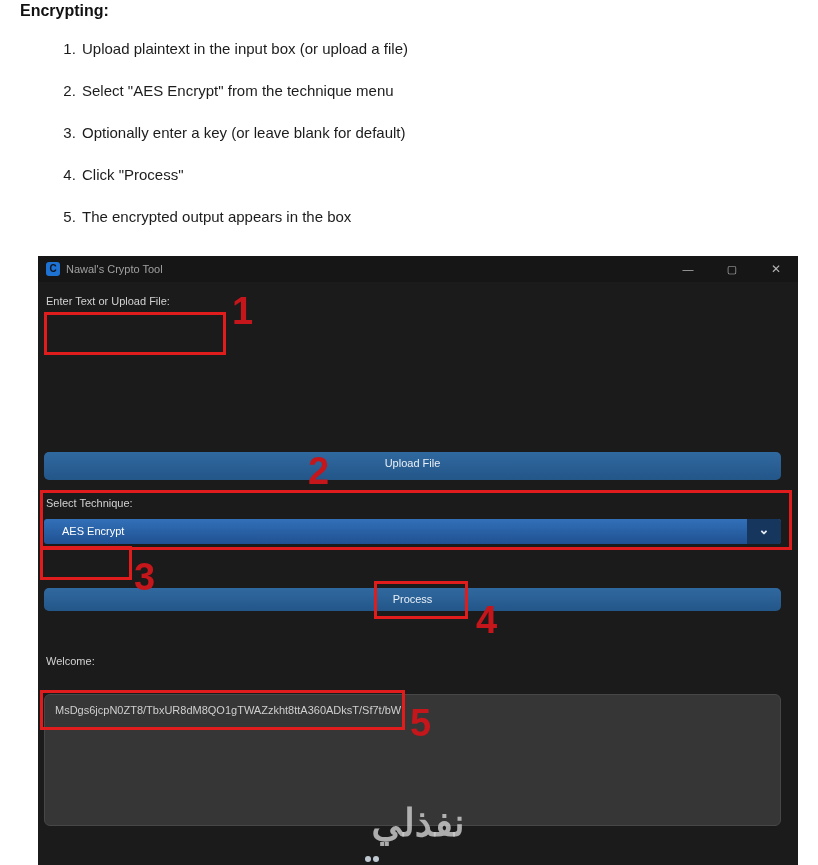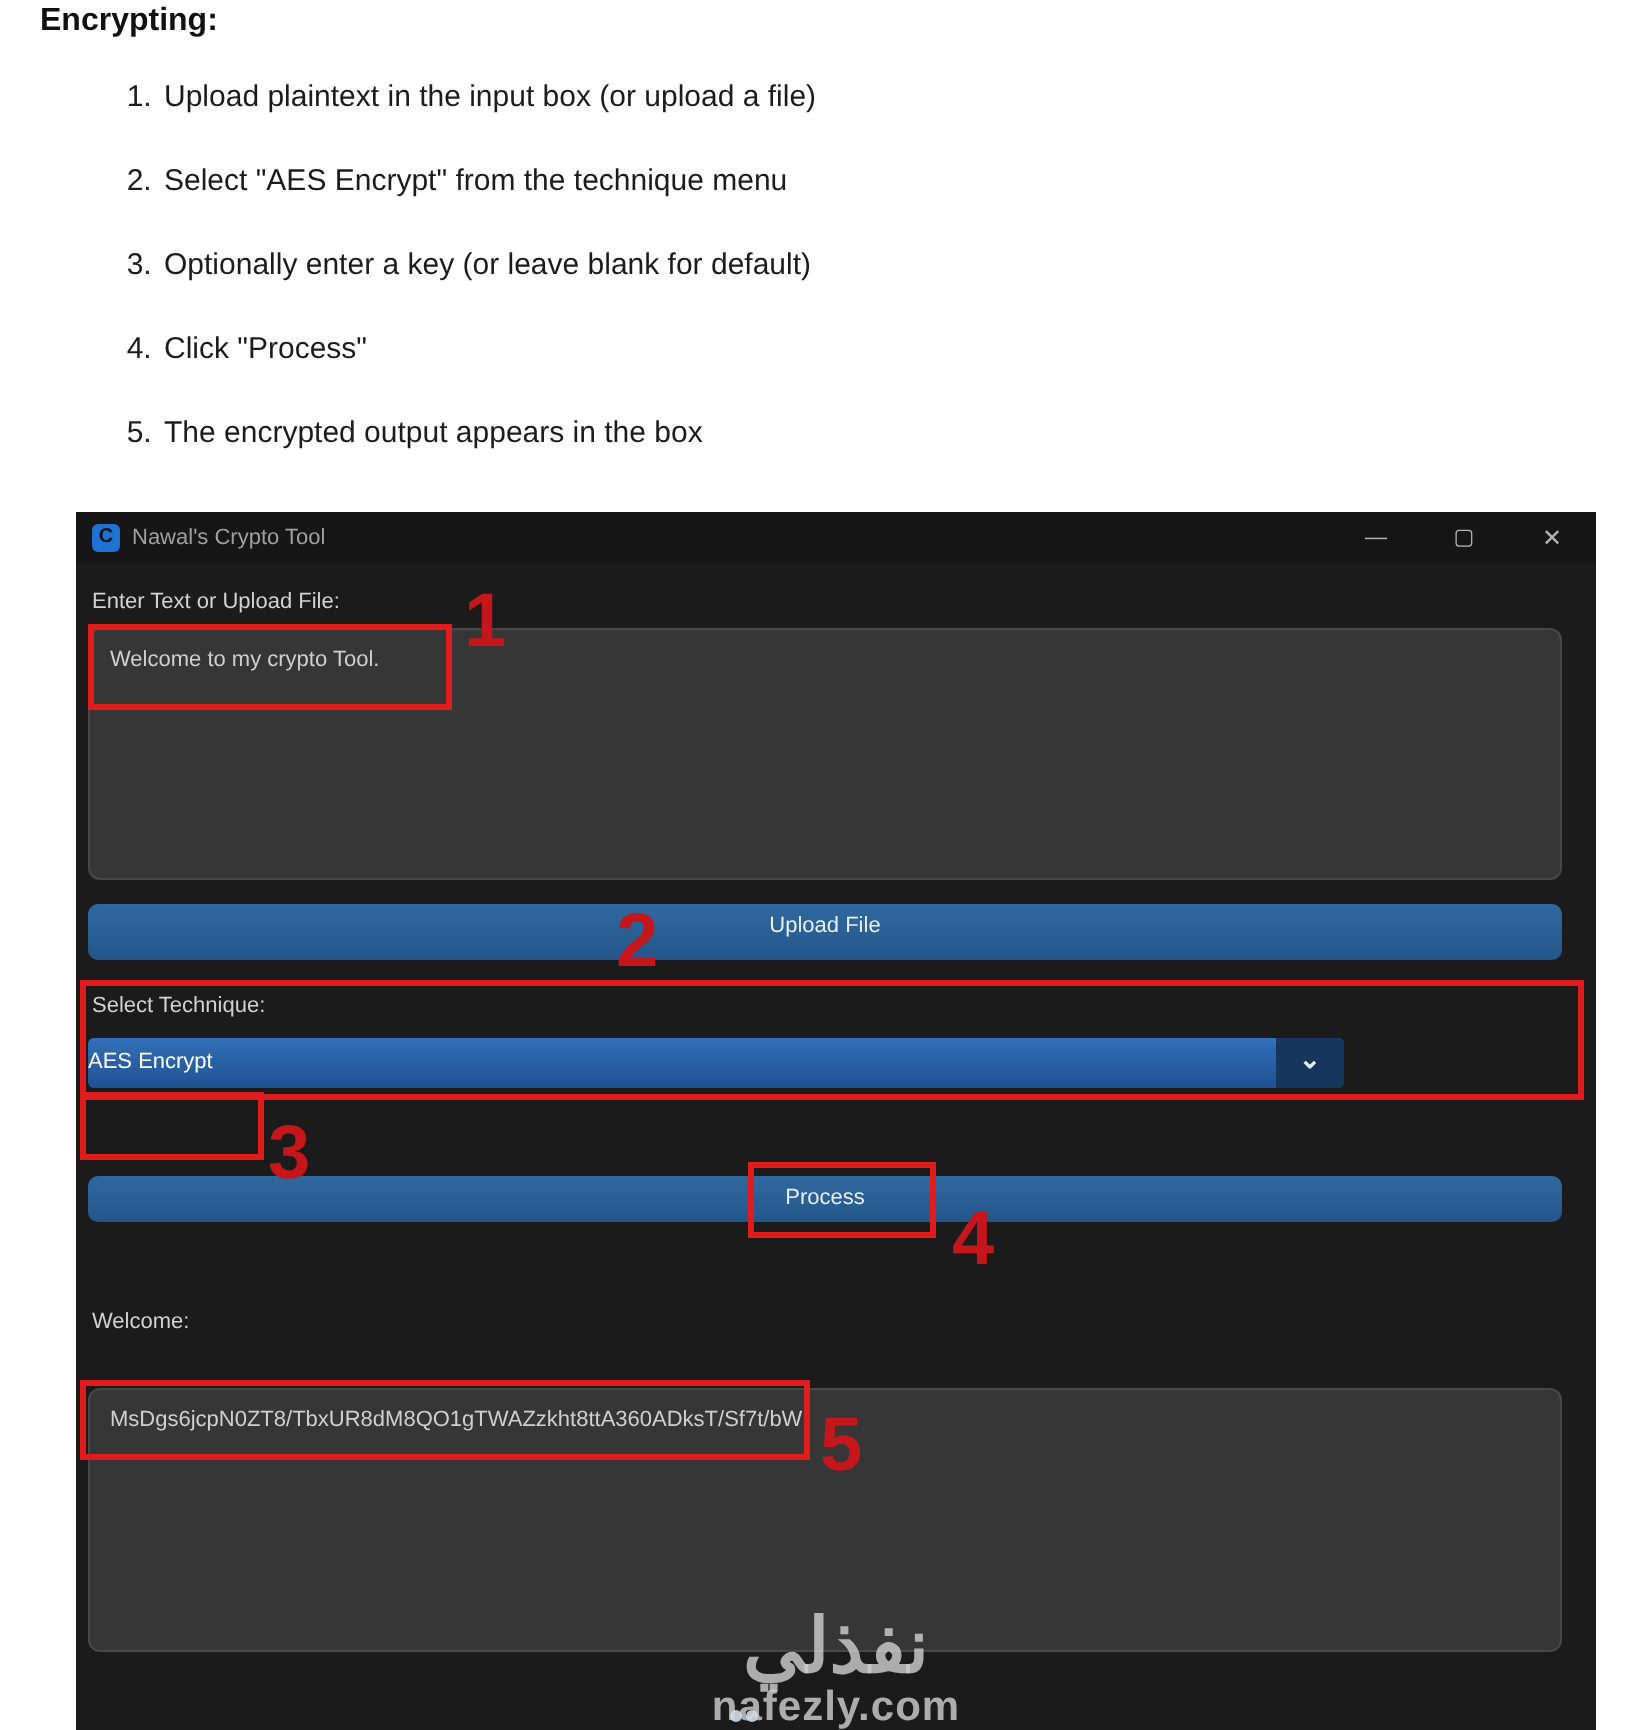--- a/index.html
+++ b/index.html
@@ -26,23 +26,23 @@
 
   .field-label { position: absolute; font-size: 11px; color: #d2d2d2; }
 
   .text-area { position: absolute; left: 6px; width: 737px; background: #363636;
     border: 1px solid #474747; border-radius: 6px; font-size: 11px; color: #cfcfcf; padding: 9px 10px; }
 
   .btn { position: absolute; left: 6px; width: 737px; height: 28px; border-radius: 5px;
     background: linear-gradient(#30699f, #235689); text-align: center; font-size: 11px;
     color: #e9eff6; line-height: 23px; }
 
-  .dropdown { position: absolute; left: 6px; top: 263px; width: 628px; height: 25px; border-radius: 3px;
+  .dropdown { position: absolute; left: 6px; top: 263px; width: 737px; height: 25px; border-radius: 3px;
     background: linear-gradient(#3270b8, #205192); color: #ffffff; font-size: 11px; line-height: 25px;
-    padding-left: 0; }
+    padding-left: 18px; }
   .dropdown-arrow { position: absolute; right: 0; top: 0; width: 34px; height: 25px; background: #16365e;
     border-radius: 0 3px 3px 0; text-align: center; line-height: 22px; color: #e8eef5; font-size: 13px; font-weight: bold; }
 
   .key-field { position: absolute; left: 6px; top: 295px; width: 737px; height: 23px; background: #3a3a3a;
     border: 1px solid #8f8f8f; border-radius: 9px; font-size: 11px; color: #e0e0e0; line-height: 21px; padding-left: 9px; }
 
   
   .anno-box { position: absolute; border: 3px solid #e01c1c; z-index: 5; }
   .anno-num { position: absolute; color: #c4161b; font-size: 38px; font-weight: bold; z-index: 5; line-height: 1; }
 
@@ -73,23 +73,20 @@
     <span class="window-title">Nawal's Crypto Tool</span>
     <span class="win-controls">
       <span class="win-btn">—</span>
       <span class="win-btn">▢</span>
       <span class="win-btn close">✕</span>
     </span>
   </div>
 
   <div class="field-label" style="left:8px; top:39px;">Enter Text or Upload File:</div>
 
-  <div class="text-area" style="top:58px; height:126px;">
-    <span>Welcome to my crypto Tool.</span>
-  </div>
 
   <div class="btn" style="top:196px;">Upload File</div>
 
   <div class="field-label" style="left:8px; top:241px;">Select Technique:</div>
 
   <div class="dropdown">
     <span>AES Encrypt</span>
     <span class="dropdown-arrow">⌄</span>
   </div>
 
@@ -114,16 +111,15 @@
   <div class="anno-box" style="left:2px; top:290px; width:92px; height:34px;"></div>
   <div class="anno-num" style="left:96px; top:302px;">3</div>
 
   <div class="anno-box" style="left:336px; top:325px; width:94px; height:38px;"></div>
   <div class="anno-num" style="left:438px; top:345px;">4</div>
 
   <div class="anno-box" style="left:2px; top:434px; width:365px; height:40px;"></div>
   <div class="anno-num" style="left:372px; top:448px;">5</div>
 
   <div class="watermark wm-arabic">نفذلي</div>
-  <div class="watermark wm-domain">nafezly.com</div>
   <div class="wm-dots"><i></i><i></i></div>
 
 </div>
 
 </body></html>

